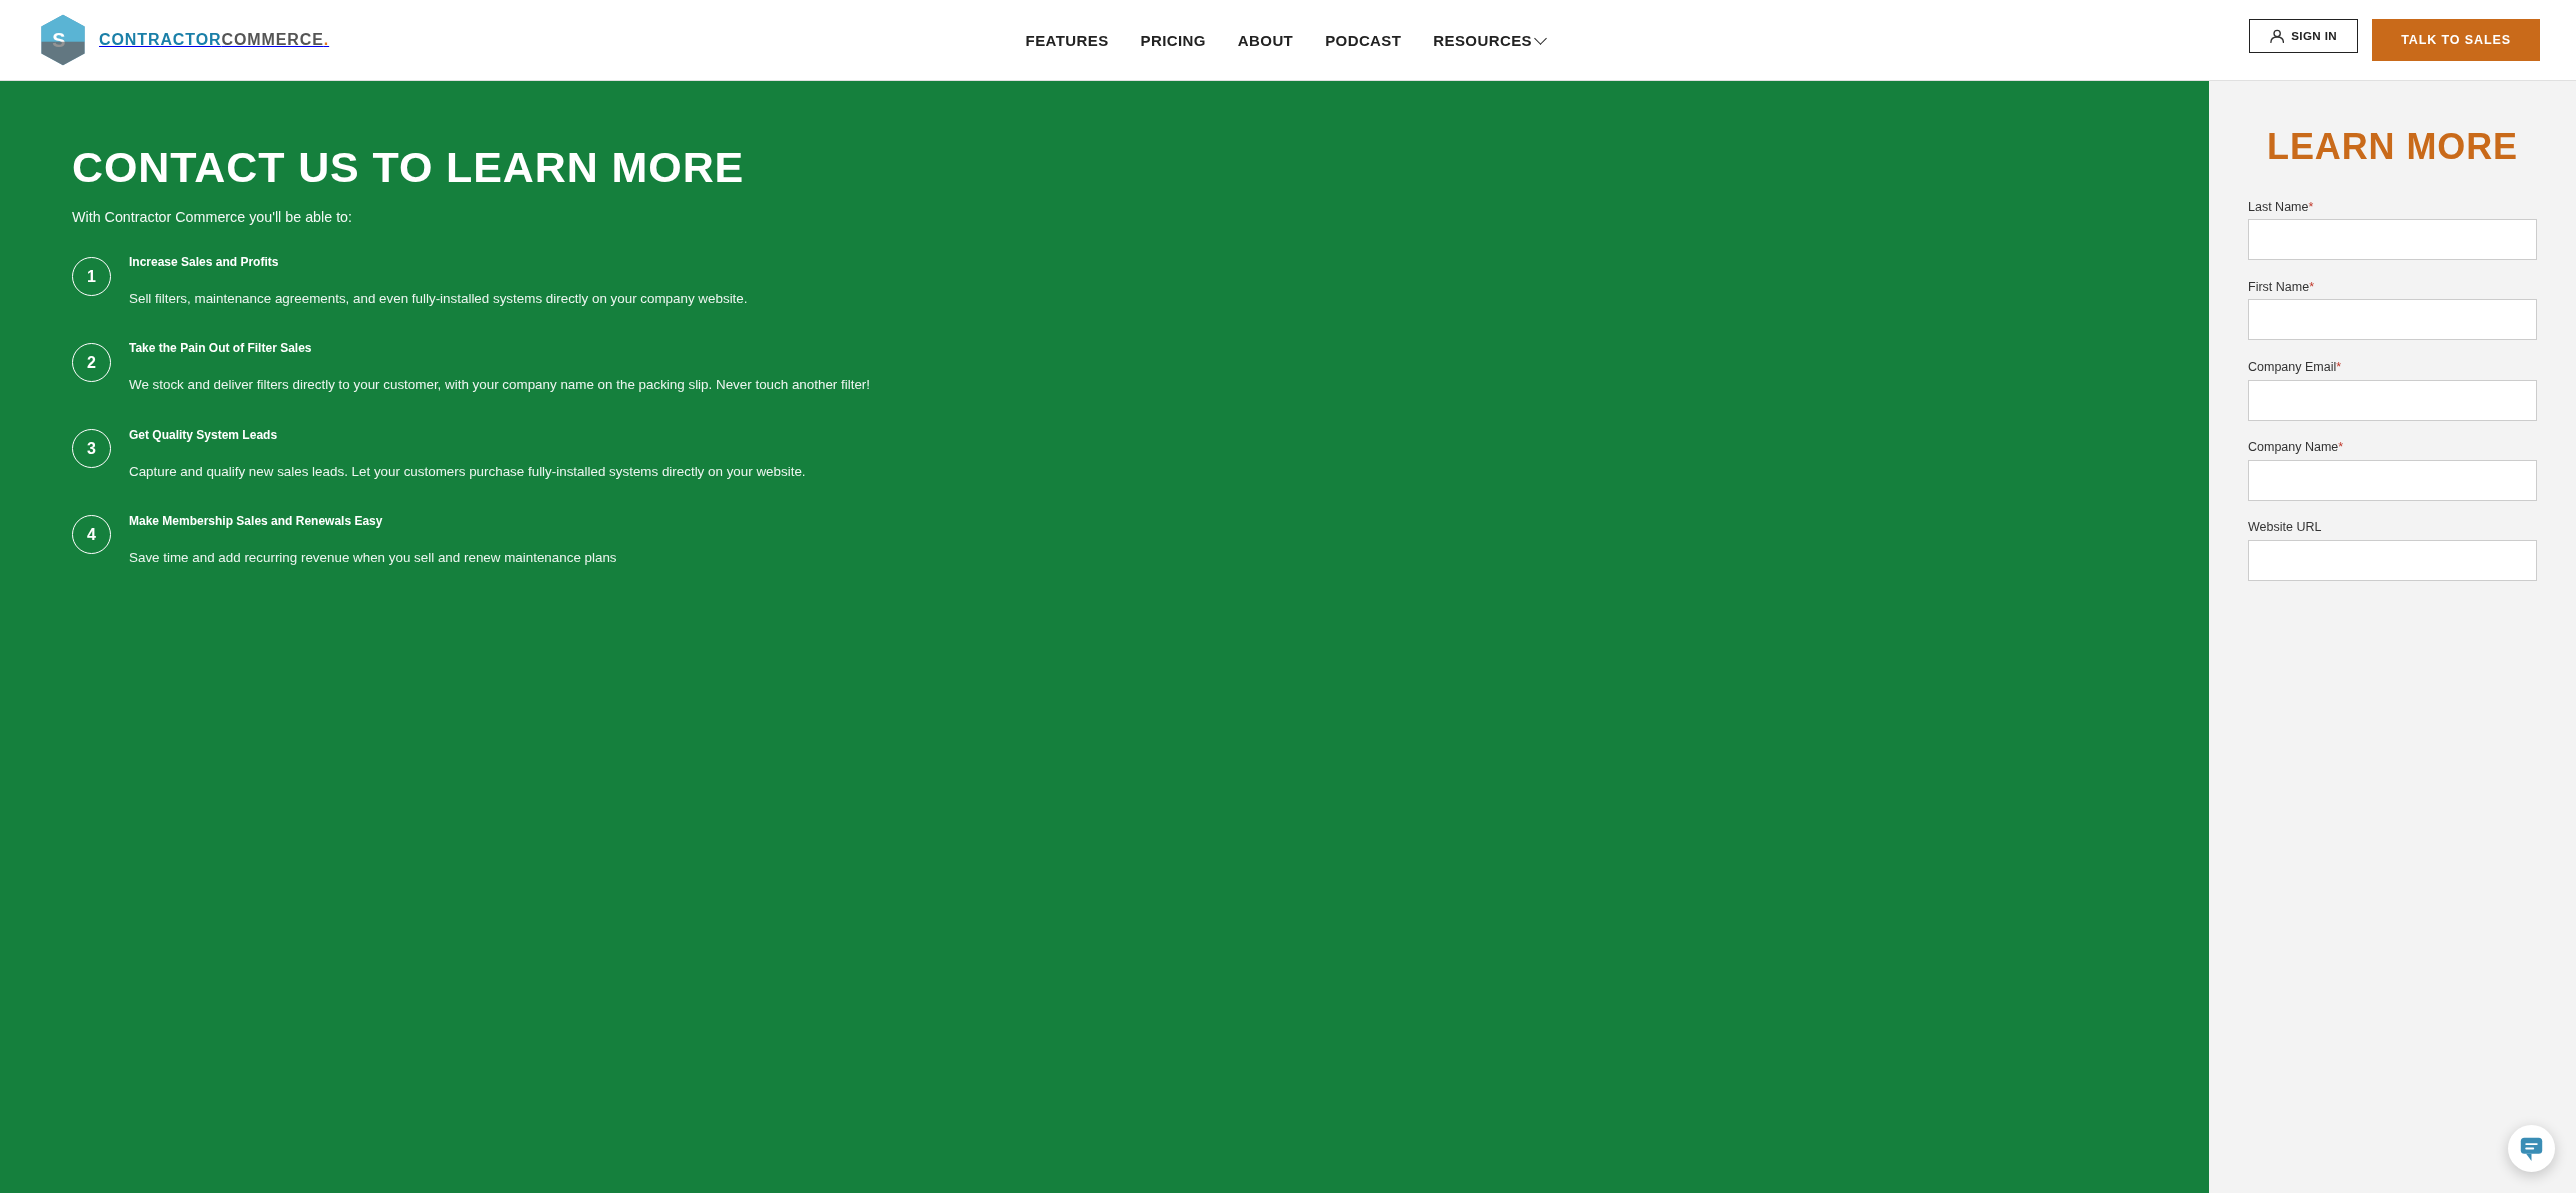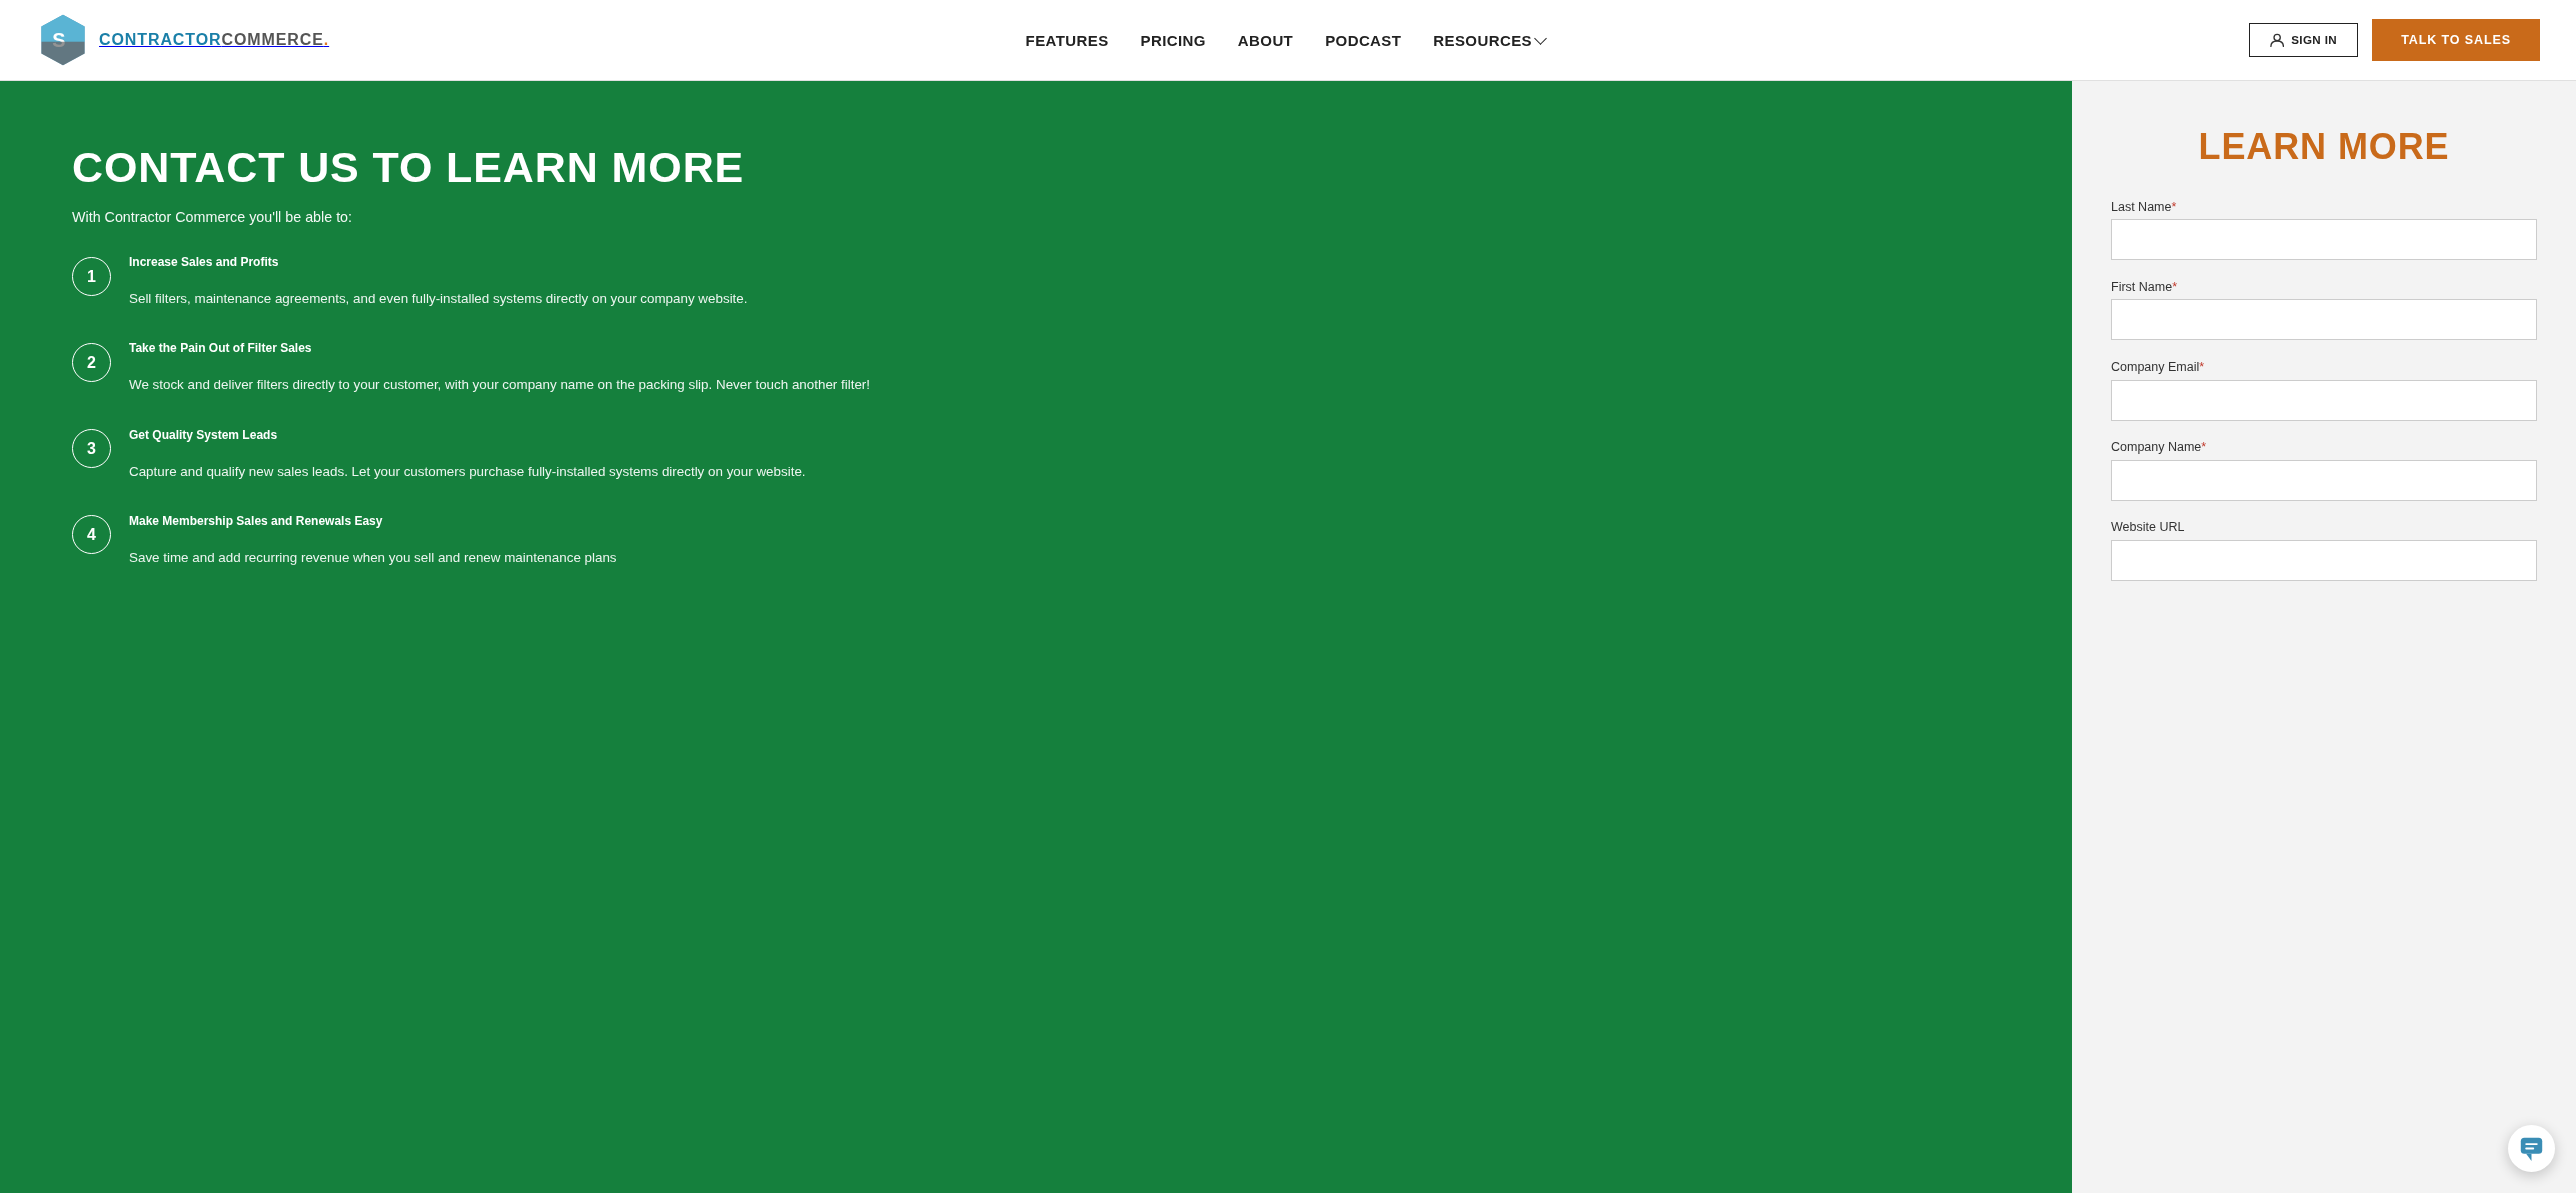--- a/index.html
+++ b/index.html
@@ -74,21 +74,21 @@
       width: 9px;
       height: 9px;
       border-right: 1.8px solid #222;
       border-bottom: 1.8px solid #222;
       transform: rotate(45deg);
       margin-top: -3.6px;
     }
 
     .header-actions {
       display: flex;
-      align-items: center;
+      align-items: flex-start;
       gap: 14.3px;
       padding-left: 8px;
     }
     .sign-in-btn {
       display: flex;
       align-items: center;
       gap: 7.2px;
       border: 1.8px solid #222;
       padding: 9px 19.7px;
       font-size: 11.6px;
@@ -183,21 +183,21 @@
     .feature-desc {
       font-size: 13.4px;
       color: #fff;
       opacity: 0.92;
       line-height: 1.5;
       margin-top: 20px;
     }
 
     
     .right-panel {
-      width: 504px;
+      width: 367px;
       background: #f3f3f3;
       padding: 45px 39px 54px;
       flex-shrink: 0;
     }
 
     .form-title {
       font-size: 36px;
       font-weight: 900;
       color: #c96a1a;
       text-transform: uppercase;

